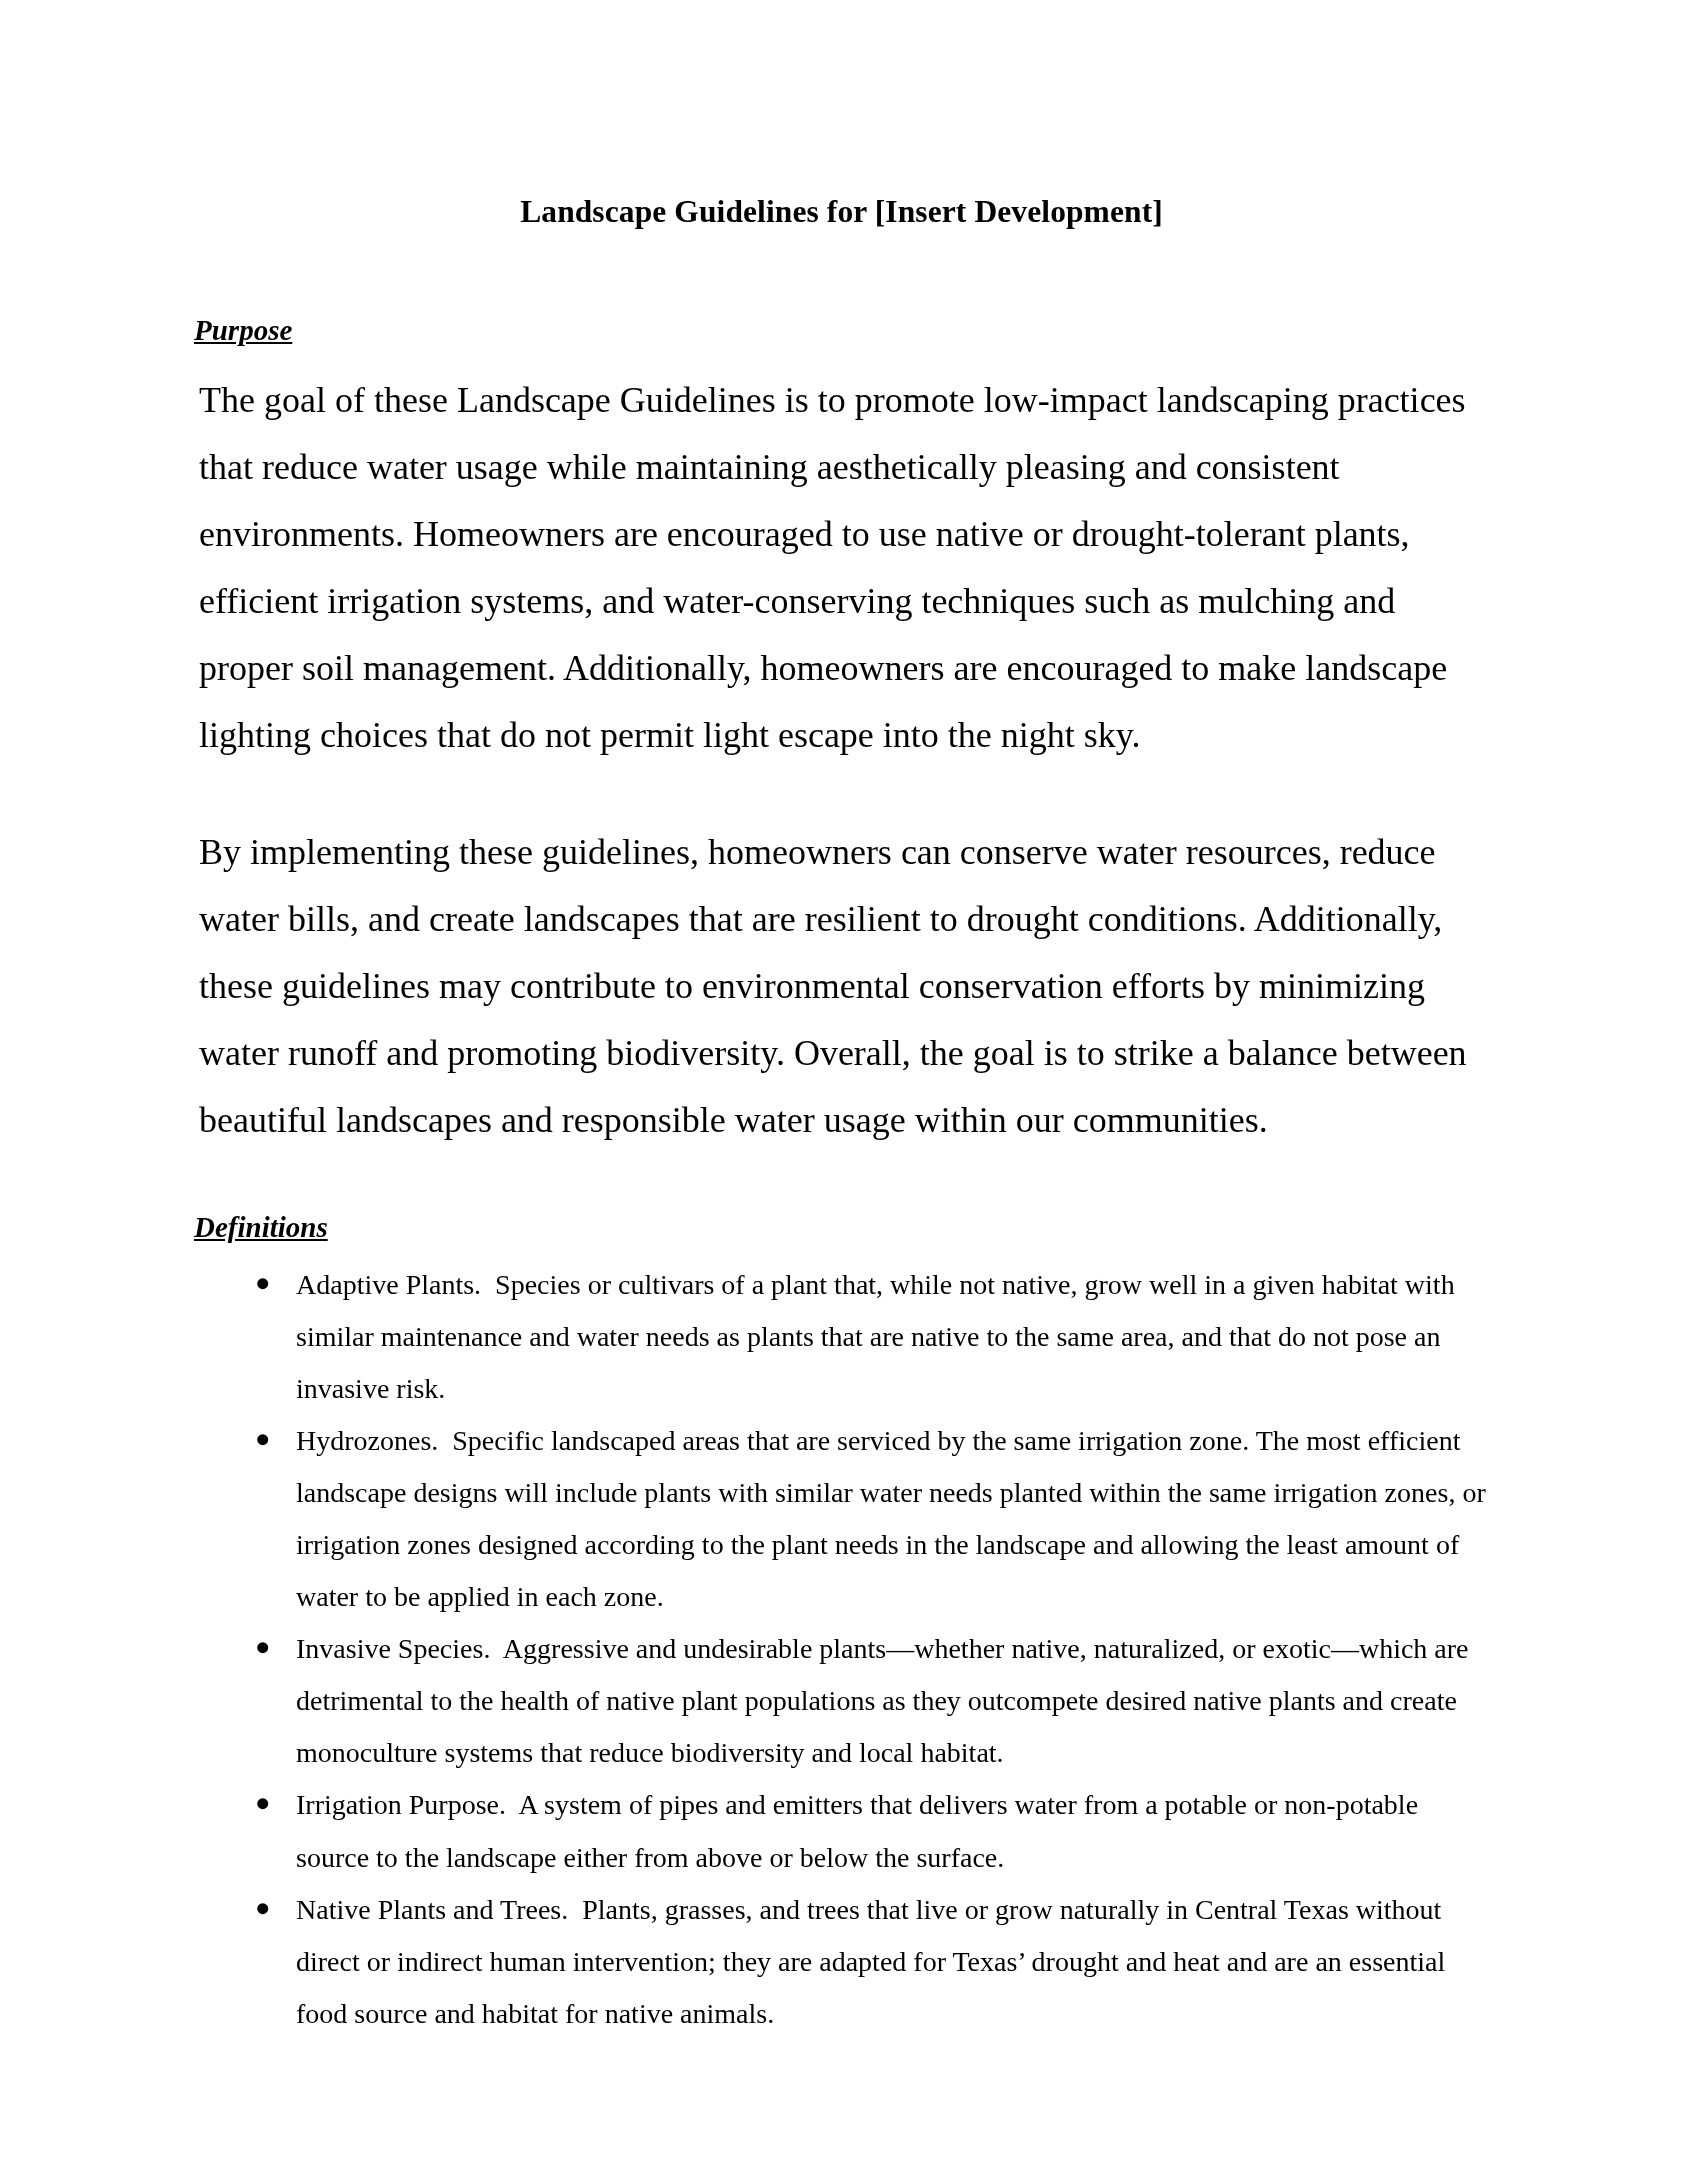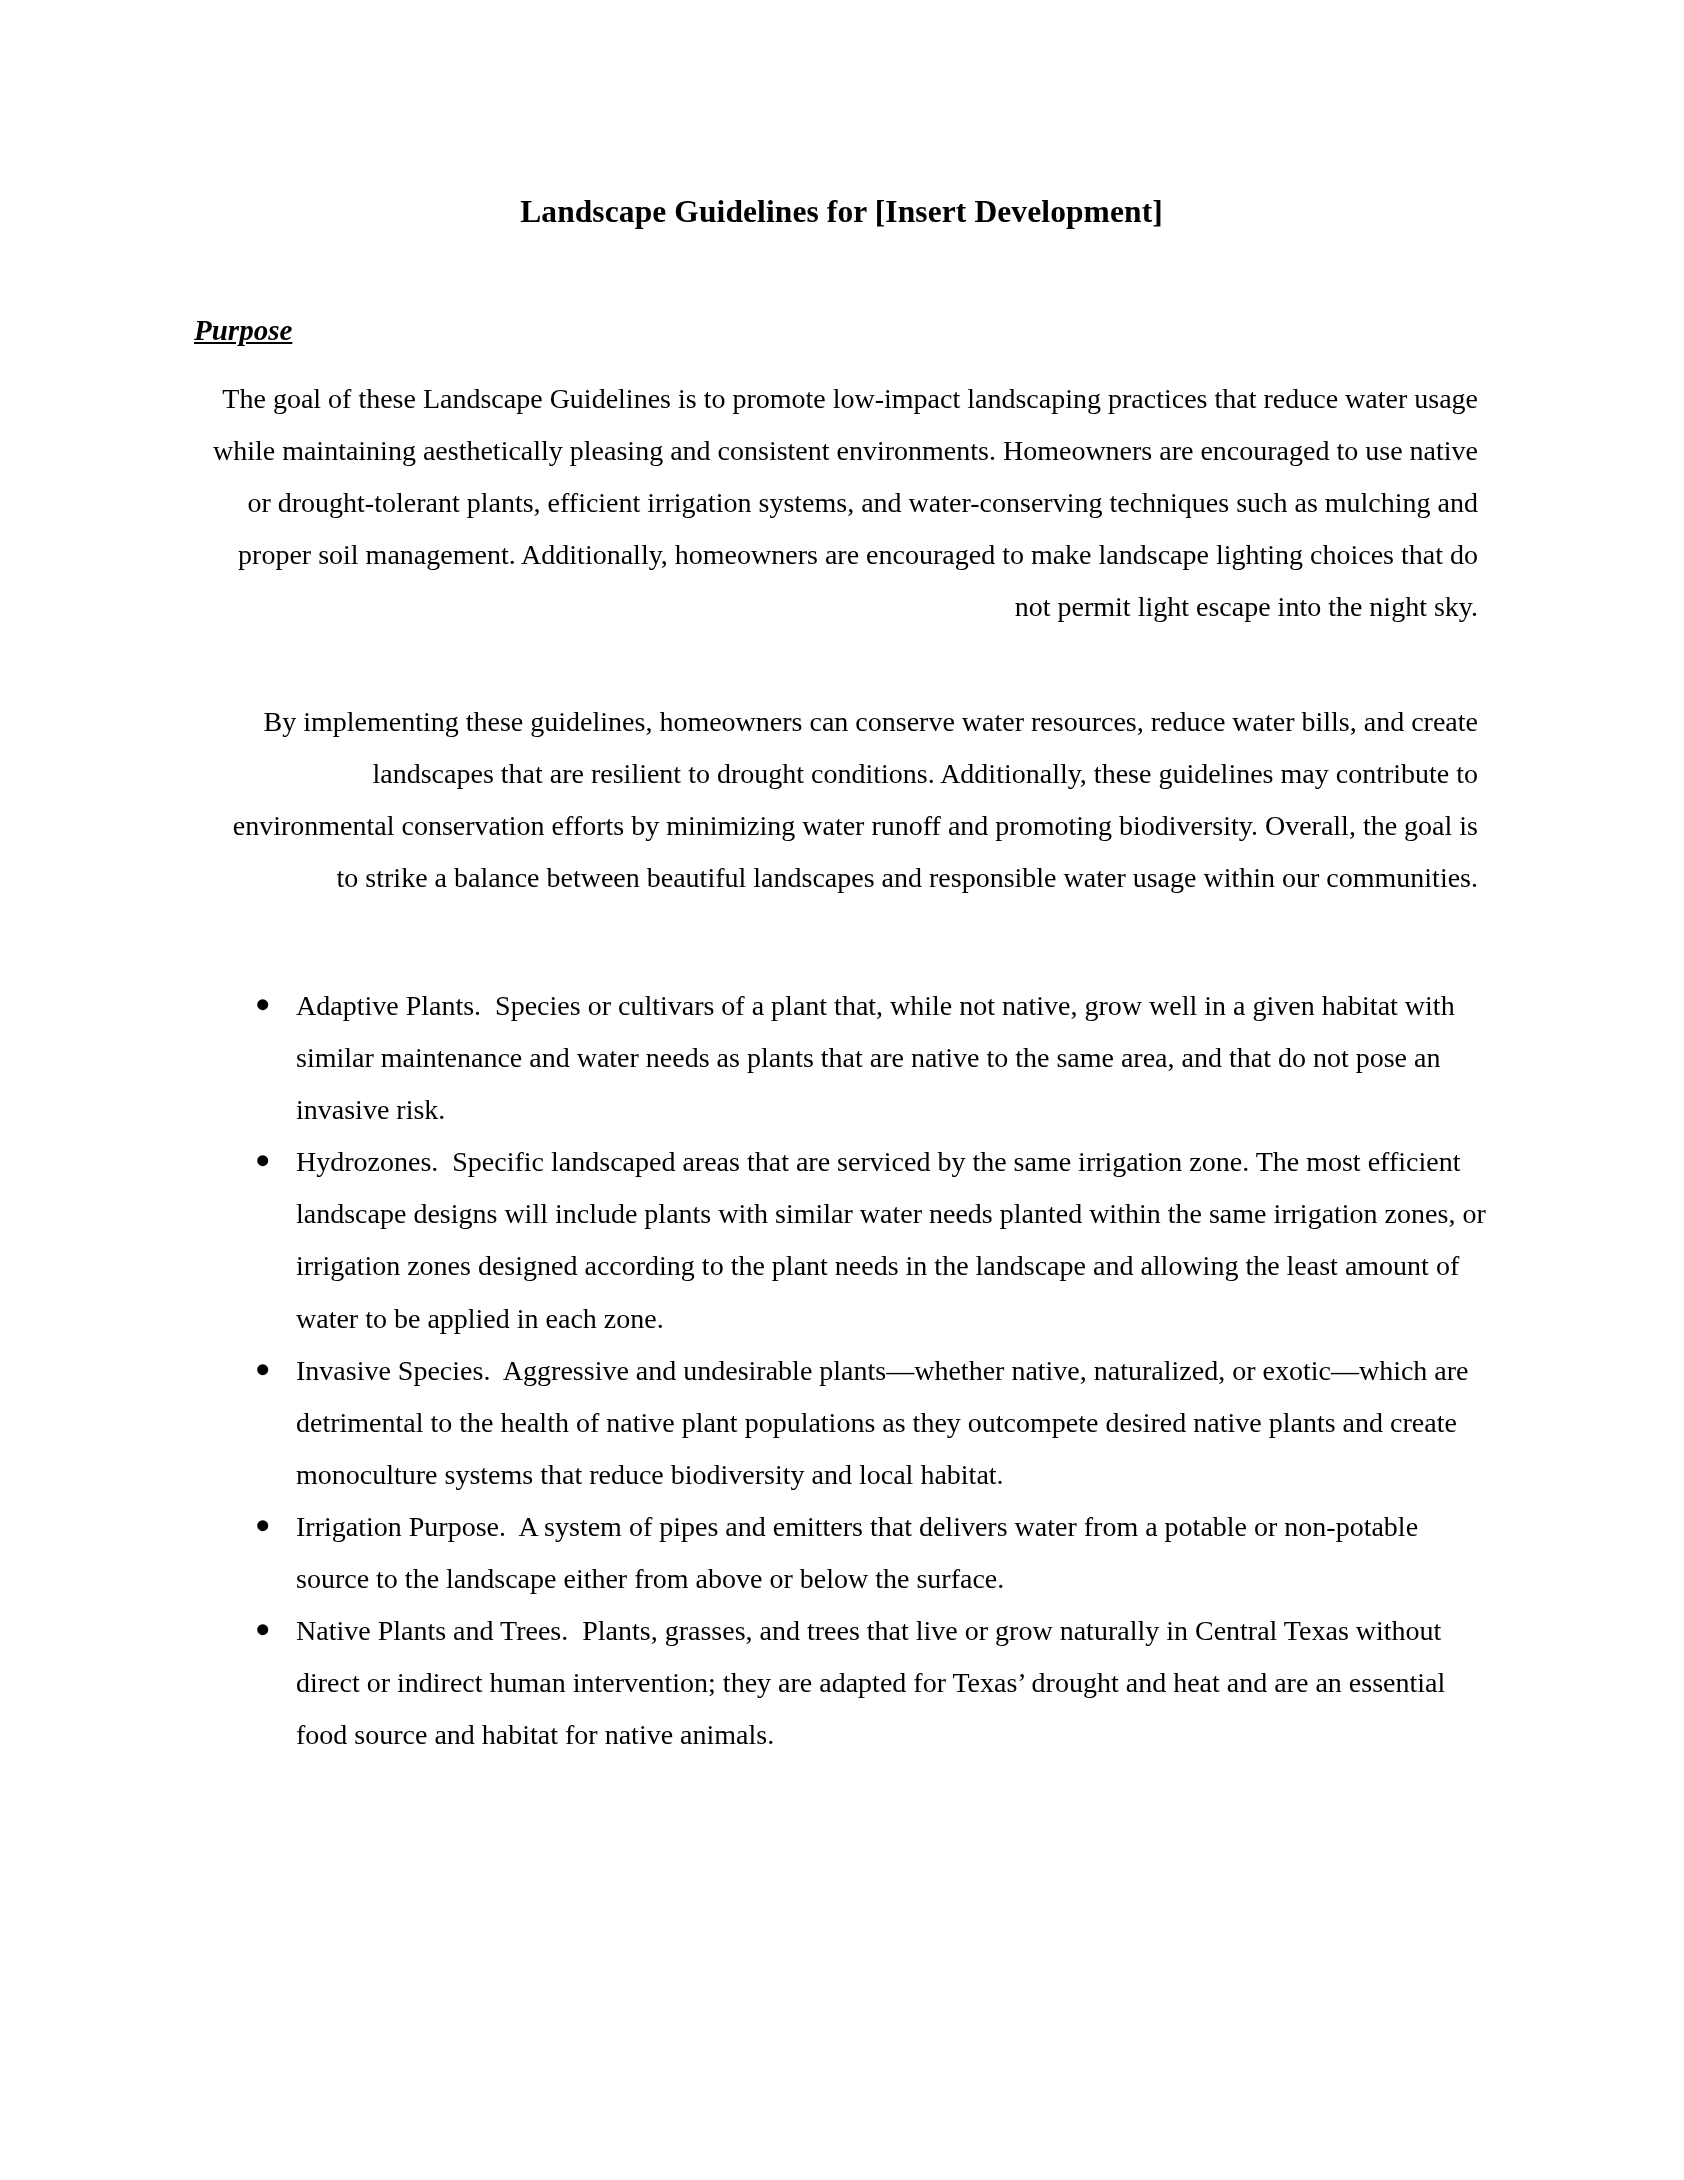--- a/index.html
+++ b/index.html
@@ -40,24 +40,24 @@
     margin: 0;
     text-decoration: underline;
   }
 
   .spacer-after-title { height: 82px; }
   .spacer-heading-gap { height: 13.6px; }
   .spacer-para-gap    { height: 41px; }
   .spacer-section-gap { height: 51px; }
 
   p.body-text {
-    font-size: 28px;
+    font-size: 36px;
     line-height: 1.86;
-    margin: 11px;
-    text-align: right;
+    margin: 5px;
+    text-align: left;
   }
 
   ul.def-list {
     list-style: none;
     margin: 0;
     padding: 0;
   }
 
   ul.def-list > li {
     position: relative;
@@ -98,20 +98,21 @@
   <div class="spacer-heading-gap"></div>
 
   <p class="body-text">The goal of these Landscape Guidelines is to promote low-impact landscaping practices that reduce water usage while maintaining aesthetically pleasing and consistent environments. Homeowners are encouraged to use native or drought-tolerant plants, efficient irrigation systems, and water-conserving techniques such as mulching and proper soil management. Additionally, homeowners are encouraged to make landscape lighting choices that do not permit light escape into the night sky.</p>
 
   <div class="spacer-para-gap"></div>
 
   <p class="body-text">By implementing these guidelines, homeowners can conserve water resources, reduce water bills, and create landscapes that are resilient to drought conditions. Additionally, these guidelines may contribute to environmental conservation efforts by minimizing water runoff and promoting biodiversity. Overall, the goal is to strike a balance between beautiful landscapes and responsible water usage within our communities.</p>
 
   <div class="spacer-section-gap"></div>
 
+  <h2 class="section-heading">Definitions</h2>
 
   <div class="spacer-heading-gap"></div>
 
 
   <ul class="def-list">
 
     <li>
       <span class="bullet-glyph">●</span>
       <span class="term">Adaptive Plants.</span><span class="term-sep">  </span><span>Species or cultivars of a plant that, while not native, grow well in a given habitat with similar maintenance and water needs as plants that are native to the same area, and that do not pose an invasive risk.</span>
     </li>

